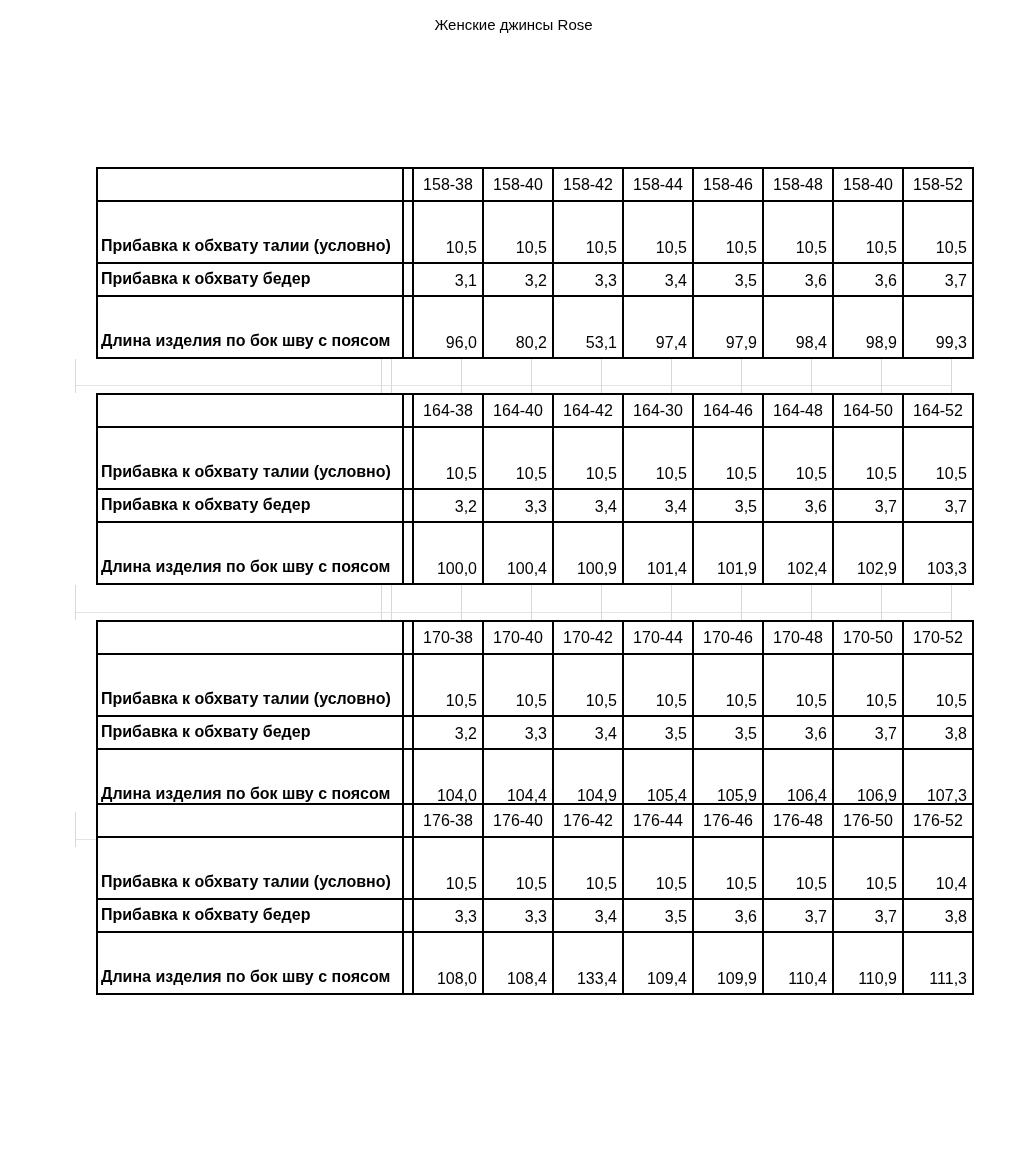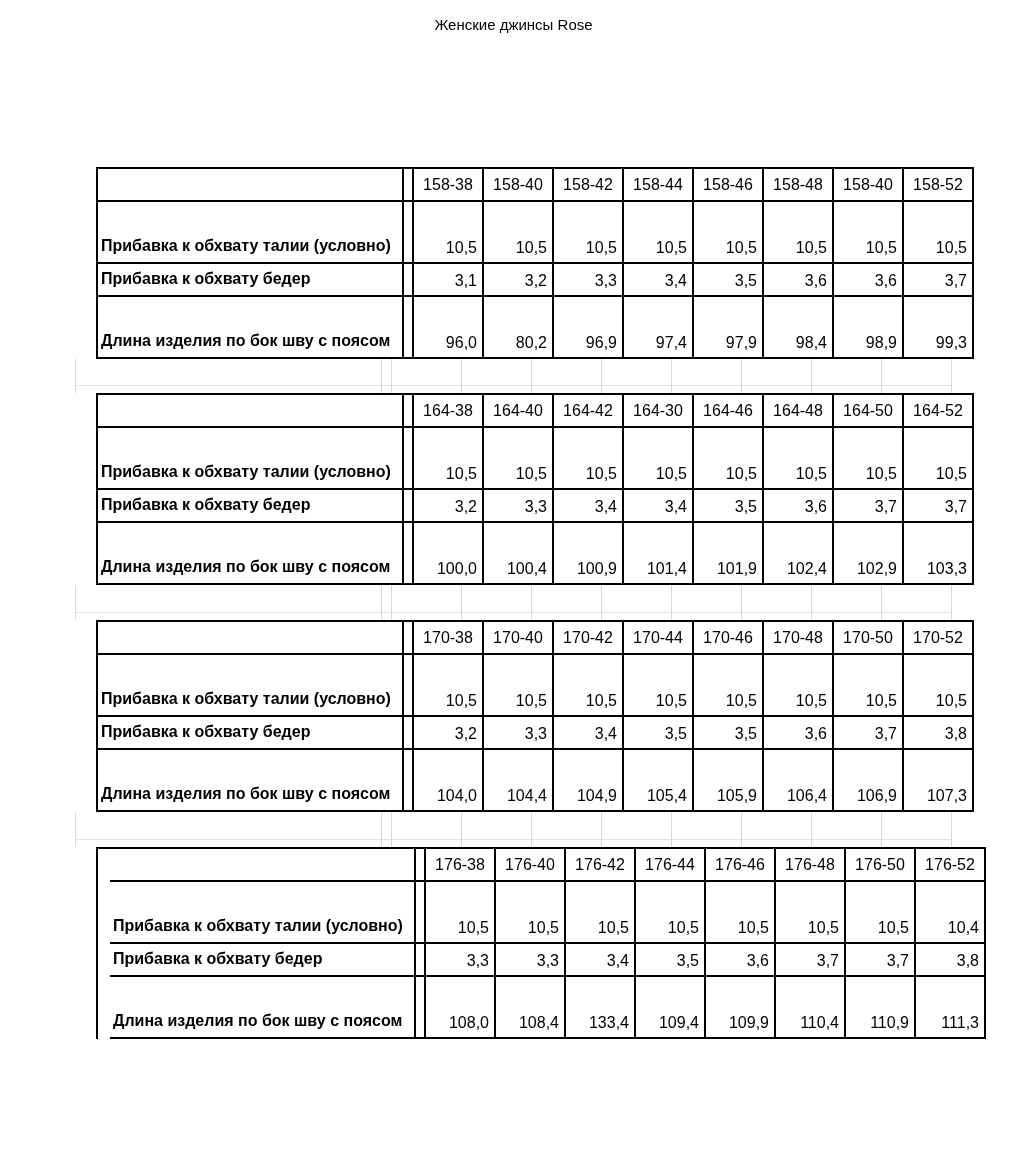--- a/index.html
+++ b/index.html
@@ -98,21 +98,21 @@
         <div class="cell value">3,3</div>
         <div class="cell value">3,4</div>
         <div class="cell value">3,5</div>
         <div class="cell value">3,6</div>
         <div class="cell value">3,6</div>
         <div class="cell value">3,7</div>
         <div class="cell label">Длина изделия по бок шву с поясом</div>
         <div class="cell spacer"></div>
         <div class="cell value">96,0</div>
         <div class="cell value">80,2</div>
-        <div class="cell value">96,9</div>
+        <div class="cell value">53,1</div>
         <div class="cell value">97,4</div>
         <div class="cell value">97,9</div>
         <div class="cell value">98,4</div>
         <div class="cell value">98,9</div>
         <div class="cell value">99,3</div>
       </div>
       <div class="gap" style="top: 359px; grid-template-rows: 27px 7px;">
         <div class="gcell r1"></div>
         <div class="gcell r1"></div>
         <div class="gcell r1"></div>
@@ -255,21 +255,21 @@
         <div class="gcell"></div>
         <div class="gcell"></div>
         <div class="gcell"></div>
         <div class="gcell"></div>
         <div class="gcell"></div>
         <div class="gcell"></div>
         <div class="gcell"></div>
         <div class="gcell"></div>
         <div class="gcell"></div>
       </div>
-      <div class="tbl" style="top: 847px; padding-left: 12px;">
+      <div class="tbl" style="top: 803px;">
         <div class="cell label"></div>
         <div class="cell spacer"></div>
         <div class="cell size-h">176-38</div>
         <div class="cell size-h">176-40</div>
         <div class="cell size-h">176-42</div>
         <div class="cell size-h">176-44</div>
         <div class="cell size-h">176-46</div>
         <div class="cell size-h">176-48</div>
         <div class="cell size-h">176-50</div>
         <div class="cell size-h">176-52</div>

